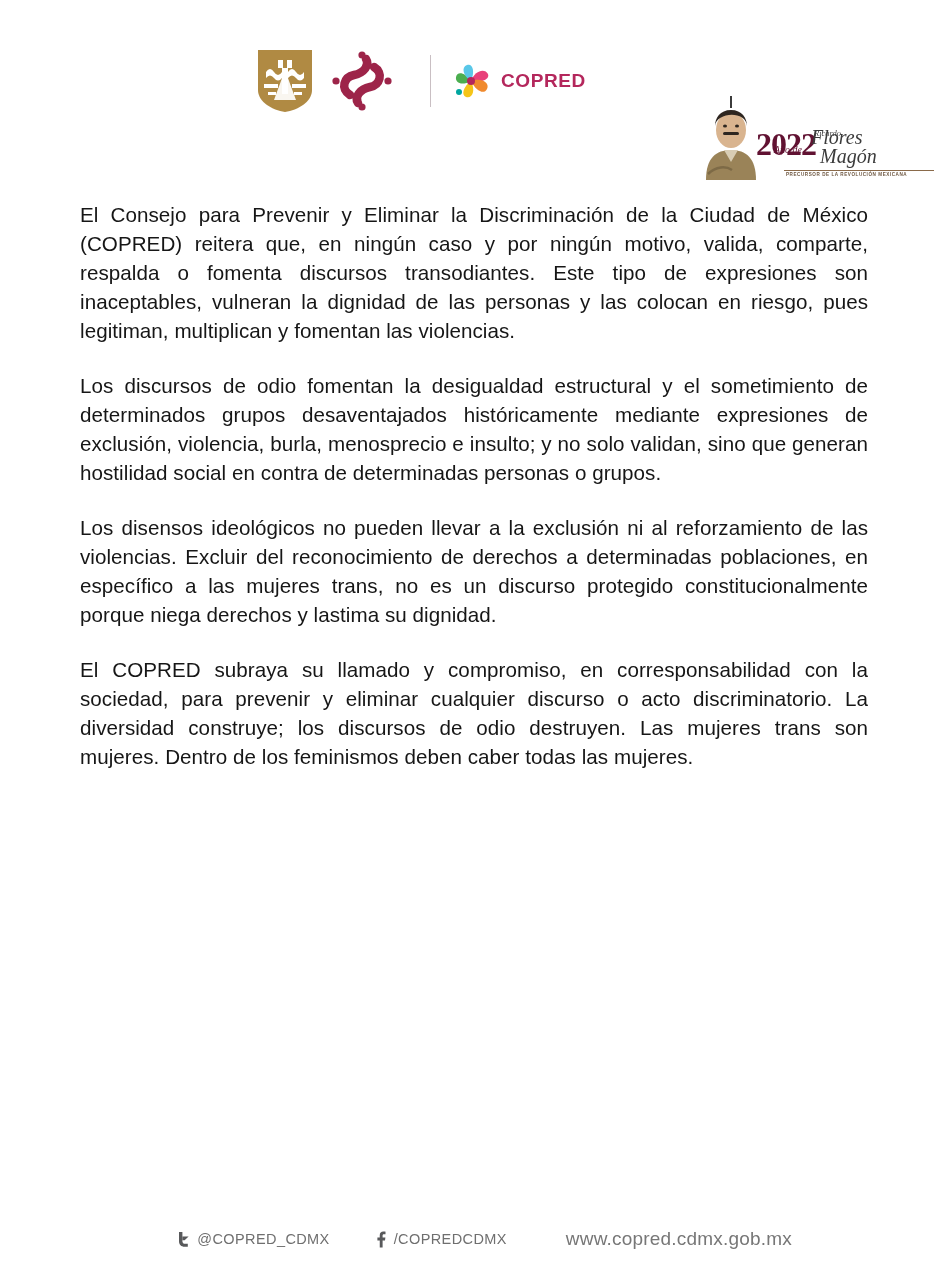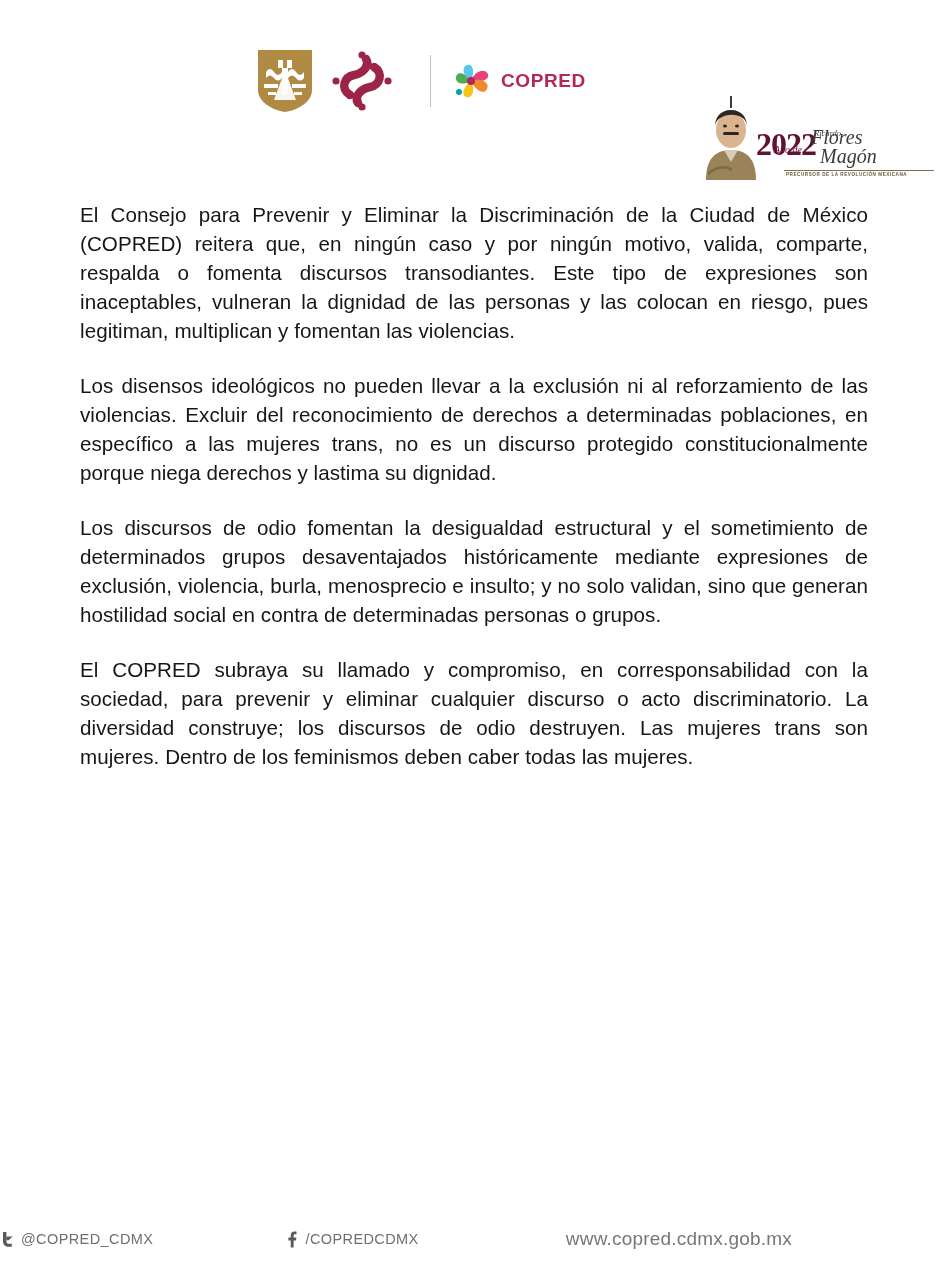--- a/index.html
+++ b/index.html
@@ -197,23 +197,23 @@
   }
   .statement p:last-child { margin-bottom: 16px; }
 
   
   .footer {
     position: absolute;
     left: 0;
     bottom: 30px;
     width: 792px;
     display: flex;
-    justify-content: space-between;
+    justify-content: flex-end;
     align-items: center;
-    gap: 26px;
+    gap: 43px;
   }
   .foot-item {
     display: flex;
     align-items: center;
     gap: 6px;
     font-size: 14.5px;
     color: #6f6f6f;
     letter-spacing: 0.4px;
     white-space: nowrap;
   }
@@ -311,22 +311,22 @@
       <span class="seal-flores">Flores</span>
       <span class="seal-magon">Magón</span>
       <div class="seal-rule"></div>
       <span class="seal-tagline">PRECURSOR DE LA REVOLUCIÓN MEXICANA</span>
     </div>
   </div>
 </div>
 
 <div class="statement">
   <p>El Consejo para Prevenir y Eliminar la Discriminación de la Ciudad de México (COPRED) reitera que, en ningún caso y por ningún motivo, valida, comparte, respalda o fomenta discursos transodiantes. Este tipo de expresiones son inaceptables, vulneran la dignidad de las personas y las colocan en riesgo, pues legitiman, multiplican y fomentan las violencias.</p>
+  <p>Los discursos de odio fomentan la desigualdad estructural y el sometimiento de determinados grupos desaventajados históricamente mediante expresiones de exclusión, violencia, burla, menosprecio e insulto; y no solo validan, sino que generan hostilidad social en contra de determinadas personas o grupos.</p>
   <p>Los disensos ideológicos no pueden llevar a la exclusión ni al reforzamiento de las violencias. Excluir del reconocimiento de derechos a determinadas poblaciones, en específico a las mujeres trans, no es un discurso protegido constitucionalmente porque niega derechos y lastima su dignidad.</p>
-  <p>Los discursos de odio fomentan la desigualdad estructural y el sometimiento de determinados grupos desaventajados históricamente mediante expresiones de exclusión, violencia, burla, menosprecio e insulto; y no solo validan, sino que generan hostilidad social en contra de determinadas personas o grupos.</p>
   <p>El COPRED subraya su llamado y compromiso, en corresponsabilidad con la sociedad, para prevenir y eliminar cualquier discurso o acto discriminatorio. La diversidad construye; los discursos de odio destruyen. Las mujeres trans son mujeres. Dentro de los feminismos deben caber todas las mujeres.</p>
 </div>
 
 <div class="footer">
 
   <div class="foot-item">
     <span class="foot-icon">
       <svg viewBox="0 0 15 17" width="15" height="17" aria-hidden="true">
         <path d="M3 1 h3.4 v9.2 c0 1.6 1.1 2.6 2.8 2.6 h2.6 v3 H8.6 C5.2 15.8 3 13.6 3 10.3 Z" fill="#58595B"></path>
         <path d="M6.4 5.6 h6.2 l-4 3.6 h-2.2 Z" fill="#58595B"></path>

